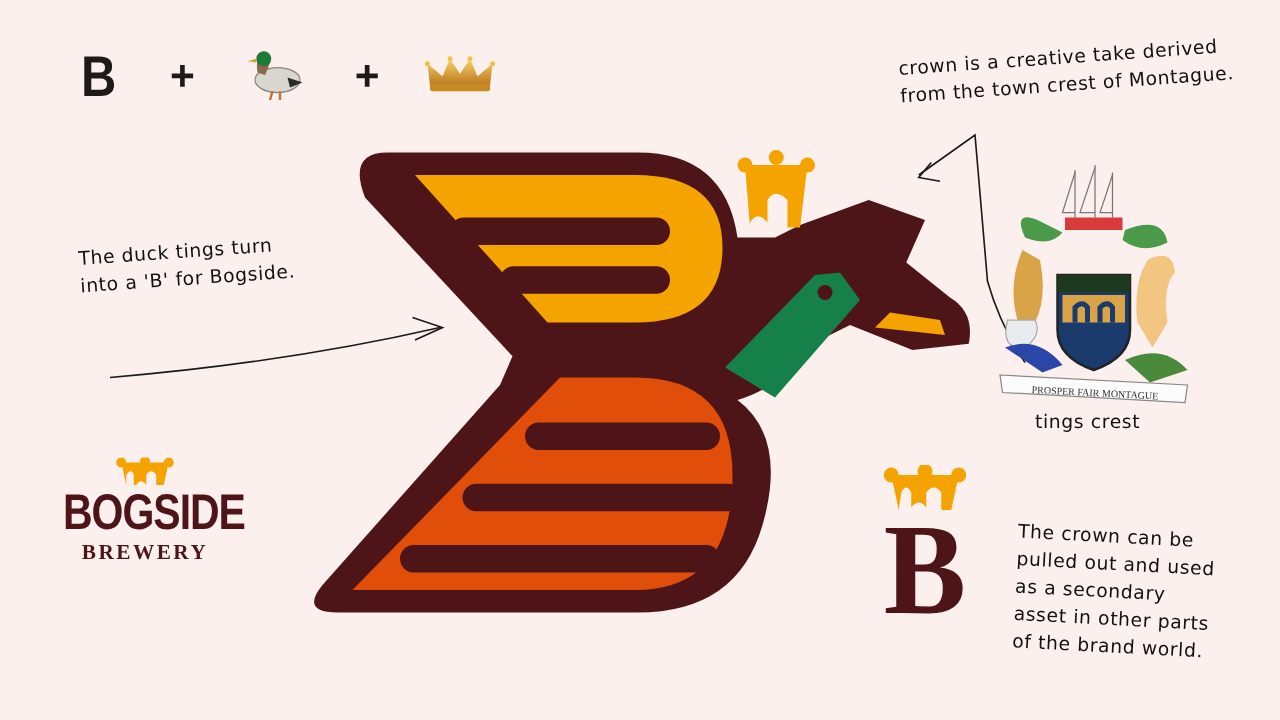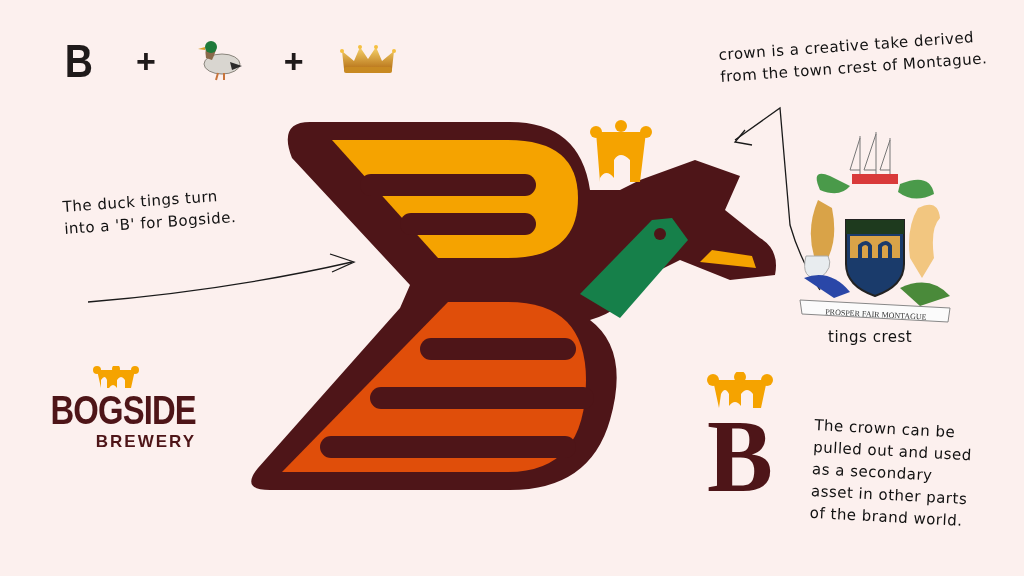--- a/index.html
+++ b/index.html
@@ -23,28 +23,28 @@
   }
   .eq-plus.second { margin: 0 36px 0 40px; }
   .hand {
     font-family: "DejaVu Sans", sans-serif; font-size: 15px; line-height: 22px;
     color: #111; letter-spacing: 0.5px;
   }
   .note-crown { left: 718px; top: 44px; transform: rotate(-4deg); transform-origin: left top; }
   .note-wings { left: 62px; top: 196px; transform: rotate(-4deg); transform-origin: left top; }
   .note-town { left: 828px; top: 326px; }
   .note-asset { left: 815px; top: 414px; transform: rotate(3deg); transform-origin: left top; width: 180px; }
-  .brand-logo { left: 36px; top: 366px; width: 160px; text-align: right; }
+  .brand-logo { left: 36px; top: 366px; width: 160px; text-align: center; }
   .brand-name {
     font-family: "Liberation Sans", sans-serif; font-weight: 700;
     color: #4e1518; font-size: 40px; line-height: 40px; letter-spacing: -1px;
     transform: scaleX(0.82); display: block; margin-top: 2px;
   }
   .brand-sub {
-    font-family: Liberation Sans, sans-serif; font-weight: 700;
+    font-family: Liberation Serif, serif; font-weight: 700;
     color: #4e1518; font-size: 17px; letter-spacing: 2px; display: block; margin-top: 2px;
   }
   .b-mark { left: 700px; top: 372px; width: 80px; }
   .b-letter {
     font-family: "Liberation Serif", serif; font-weight: 700; color: #4e1518;
     font-size: 104px; line-height: 96px; display: block; text-align: center;
     transform: scaleX(0.95);
   }
   .crest { left: 790px; top: 128px; width: 170px; height: 200px; }
 </style>

